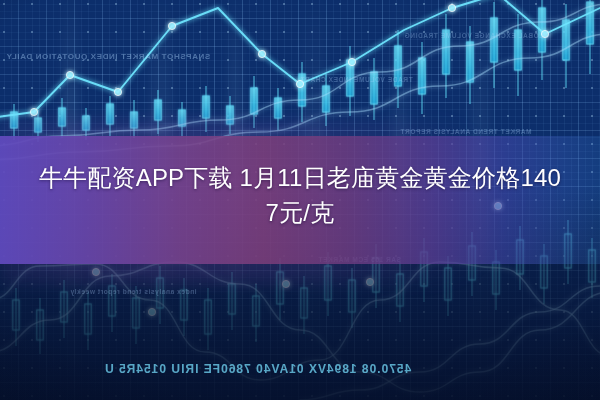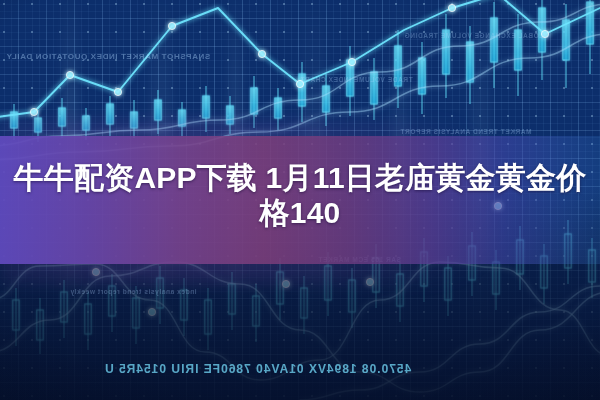--- a/index.html
+++ b/index.html
@@ -96,22 +96,22 @@
     position:absolute;left:0;right:0;top:120px;height:164px;
     background:radial-gradient(80% 120% at 30% 50%, rgba(128,70,160,.40) 0%, rgba(128,70,160,0) 72%);
     filter:blur(8px);
   }
 
   
   .headline{
     position:absolute;left:0;right:0;top:160px;
     text-align:center;
     color:#ffffff;
-    font-weight:700;
-    font-size:30px;
+    font-weight:400;
+    font-size:24px;
     line-height:35px;
     letter-spacing:.2px;
     text-shadow:0 1px 3px rgba(20,10,50,.55);
     font-family:"Liberation Sans","DejaVu Sans",sans-serif;
     padding:0 6px;
   }
 </style>
 </head>
 <body>
 
@@ -295,15 +295,16 @@
   <div class="ghost sm" style="left:318px;top:256px;">SAR 165 ECM MARKET</div>
   <div class="ghost big" style="left:104px;top:362px;">4570.08 1894VX 01AV40 7860FE IRIU 0154R5 U</div>
 
   <div class="bg-vign"></div>
 
   <div class="purple-soft"></div>
   <div class="purple-band"></div>
 
   <div class="headline">
     <div>牛牛配资APP下载 1月11日老庙黄金黄金价格140</div>
+    <div>7元/克</div>
   </div>
 
 </div>
 
 </body></html>

